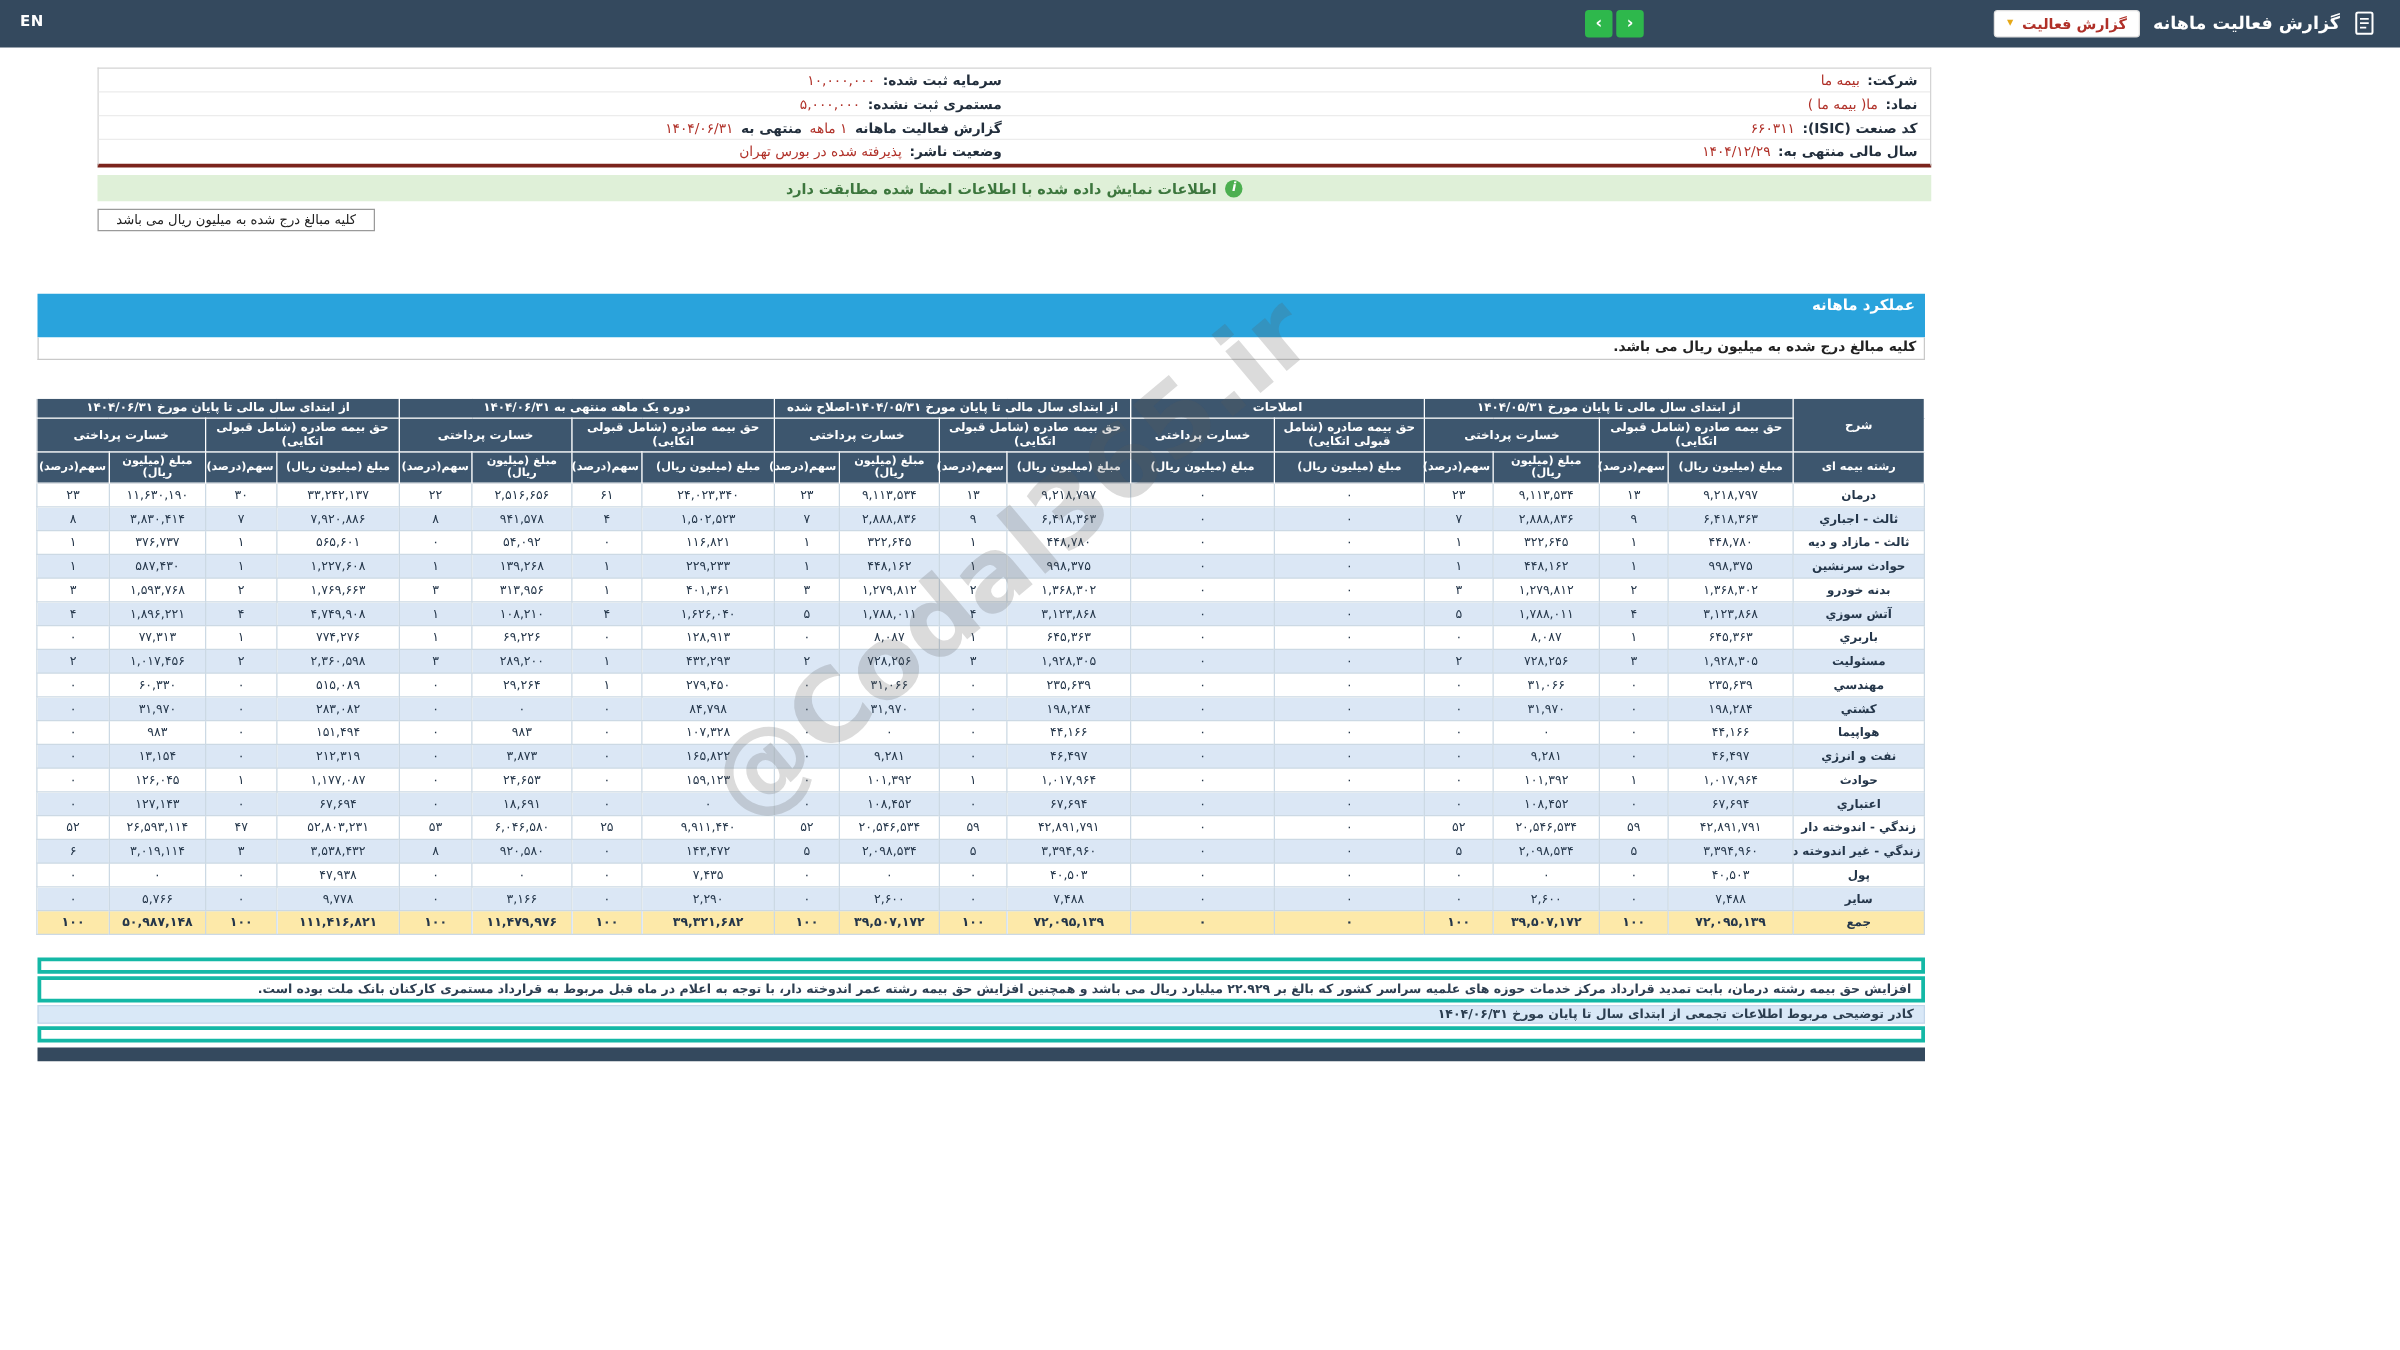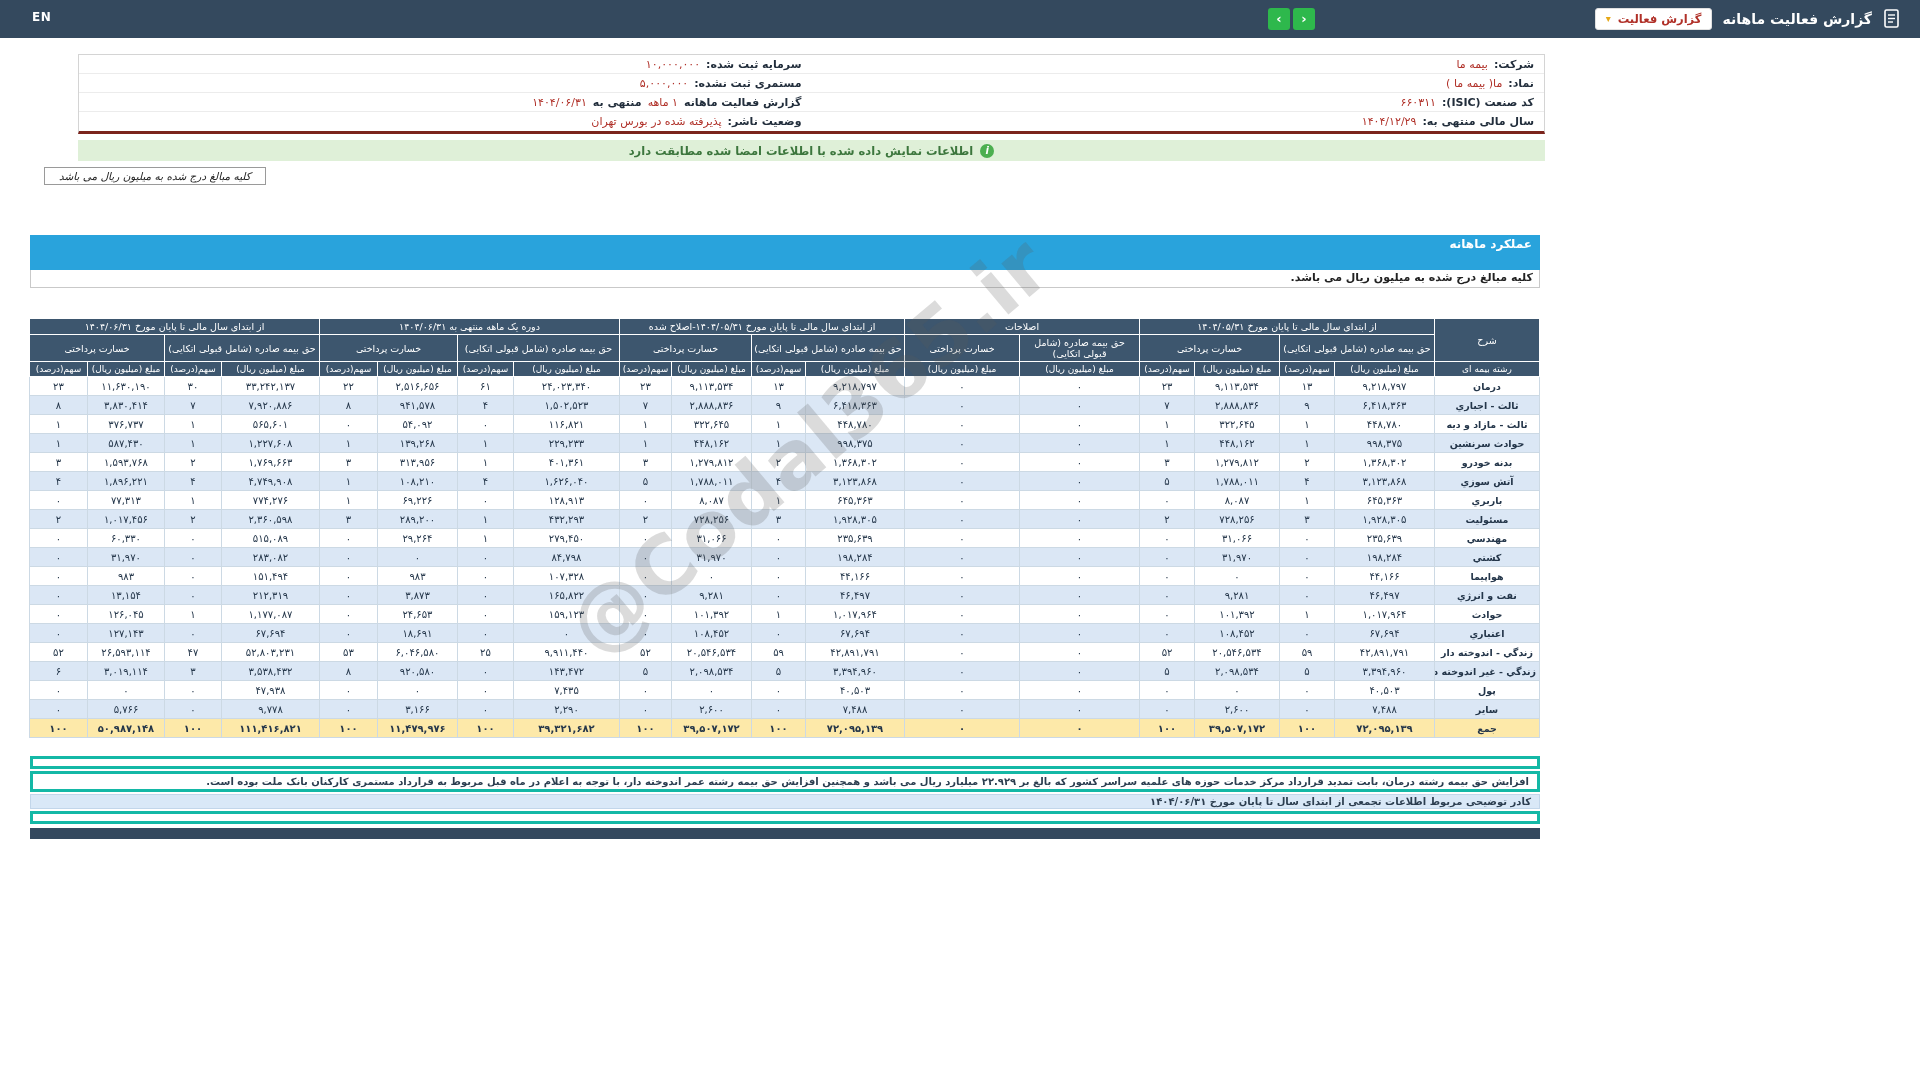--- a/index.html
+++ b/index.html
@@ -14,45 +14,45 @@
   .topbar{height:38px;background:var(--topbar);position:relative;display:flex;align-items:center;}
   .topbar-right{display:flex;align-items:center;gap:10px;padding-right:18px;}
   .doc-icon{width:20px;height:20px;display:inline-flex;align-items:center;justify-content:center;}
   .topbar-title{color:#fff;font-weight:bold;font-size:14px;}
   .report-btn{background:#fff;color:var(--value-red);border:1px solid #e0e0e0;border-radius:3px;
       font-family:inherit;font-size:11.5px;font-weight:bold;padding:3px 10px;display:flex;align-items:center;gap:7px;cursor:pointer;}
   .report-btn .chev{color:#e6a817;font-size:10px;line-height:1;}
   .nav-group{position:absolute;left:1268px;top:8px;display:flex;gap:3px;direction:ltr;}
   .nav-btn{width:22px;height:22px;background:var(--button-green);color:#fff;border:none;border-radius:3px;
       font-size:13px;font-weight:bold;text-align:center;cursor:pointer;padding:0;line-height:20px;font-family:inherit;}
-  .en-label{position:absolute;left:32px;top:10px;color:#fff;font-size:12px;font-weight:bold;letter-spacing:.5px;cursor:pointer;}
+  .en-label{position:absolute;left:16px;top:10px;color:#fff;font-size:12px;font-weight:bold;letter-spacing:.5px;cursor:pointer;}
   
   .info-box{margin:16px 375px 0 78px;border:1px solid #d4d4d4;border-bottom:3px solid var(--rule-maroon);background:#fff;}
   .info-grid{display:grid;grid-template-columns:1fr 1fr;}
   .info-row{display:flex;align-items:center;gap:6px;height:19px;padding:0 10px;border-bottom:1px solid #ececec;font-size:11px;white-space:nowrap;}
   .info-col .info-row:last-child{border-bottom:none;}
   .info-label{color:#222e3c;font-weight:bold;}
   .info-value{color:var(--value-red);font-weight:normal;text-align:center;}
   
   .green-bar{margin:6px 375px 0 78px;background:var(--green-bg);height:21px;display:flex;align-items:center;justify-content:center;gap:7px;
       font-size:11.5px;color:var(--green-text);font-weight:bold;}
   .info-ico{width:14px;height:14px;border-radius:50%;background:#4caf50;color:#fff;font-size:10px;font-weight:bold;
       display:inline-flex;align-items:center;justify-content:center;font-style:italic;flex:0 0 auto;}
   
-  .note-box-wrap{margin:6px 375px 0 44px;font-style:italic;}
+  .note-box-wrap{margin:6px 375px 0 78px;}
   .note-box{width:fit-content;margin-right:auto;border:1px solid #9a9a9a;padding:2px 14px;font-size:10.5px;color:#222;background:#fff;}
   
   .section-bar{margin:50px 380px 0 30px;background:var(--section-blue);height:35px;line-height:19px;color:#fff;
       font-weight:bold;font-size:12px;padding-right:8px;}
   .amounts-row{margin:0 380px 0 30px;border:1px solid #c9c9c9;border-top:none;height:18px;line-height:16px;font-size:11px;
       font-weight:bold;color:#222;padding-right:6px;background:#fff;}
   
   .table-wrap{margin:30px 380px 0 30px;position:relative;}
   table{border-collapse:collapse;table-layout:fixed;width:1510px;border:1px solid #c4d2de;}
-  th{background:var(--header-cell);color:#fff;font-size:9.5px;font-weight:normal;border:1px solid #fff;padding:2px;text-align:center;vertical-align:middle;}
+  th{background:var(--header-cell);color:#fff;font-size:9.5px;font-weight:bold;border:1px solid #fff;padding:2px;text-align:center;vertical-align:middle;}
   tr.unit-row th{font-size:9px;}
   td{border:1px solid #ccd9e4;font-size:10px;color:#24364a;text-align:center;height:19px;padding:0 3px;white-space:nowrap;overflow:hidden;background:#fff;}
   td.num{direction:ltr;}
   td.line{font-weight:bold;font-size:9.5px;}
   tr.alt td{background:var(--stripe);}
   tr.total td{background:var(--total-row);font-weight:bold;}
   
   .watermark{position:absolute;left:510px;top:400px;transform:rotate(-40deg);font-size:80px;font-weight:bold;
       color:rgba(90,90,90,.22);pointer-events:none;z-index:9;direction:ltr;white-space:nowrap;}
   

